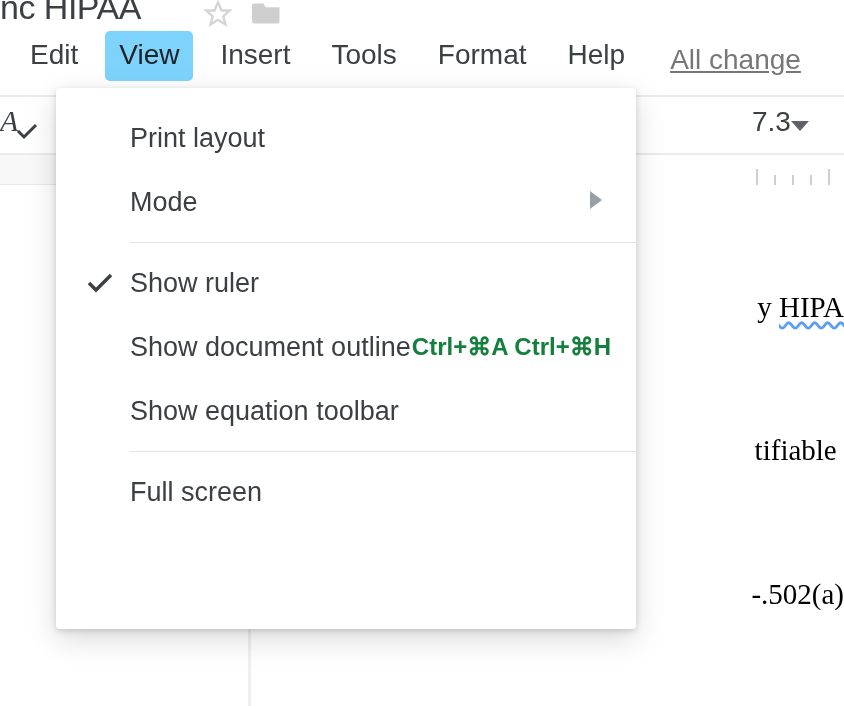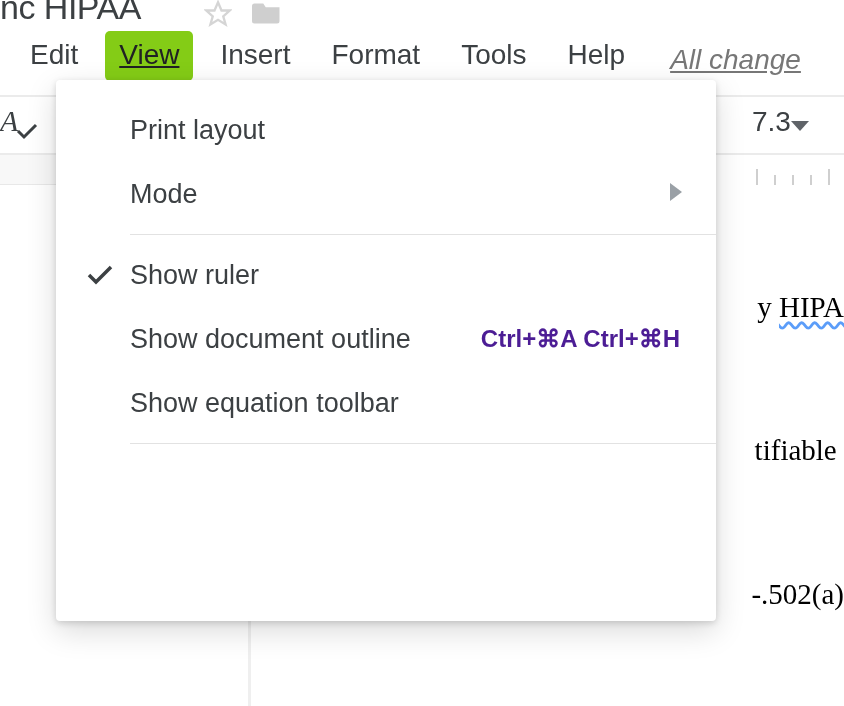--- a/index.html
+++ b/index.html
@@ -39,32 +39,30 @@
       align-items: center;
       gap: 13px;
     }
     .menubar-item {
       font-size: 28px;
       color: #3c4043;
       padding: 8px 14px 10px 14px;
       cursor: pointer;
     }
     .menubar-item.active {
-      background: #84cc16;
+      background: #7dd3fc;
       border-radius: 5px;
       color: #202124;
-      text-decoration: underline;
     }
     .allchanges {
       font-size: 28px;
       color: #777;
       text-decoration: underline;
       margin-left: 18px;
       padding-top: 8px;
-      font-style: italic;
     }
     .toolbar-row {
       position: absolute;
       top: 95px;
       left: 0;
       right: 0;
       height: 60px;
       border-top: 2px solid #ebebeb;
       border-bottom: 2px solid #ebebeb;
     }
@@ -93,23 +91,23 @@
       height: 24px;
     }
     .ruler-ticks span {
       position: absolute;
       bottom: 0;
       width: 2px;
       background: #cfcfcf;
     }
     .dropdown {
       position: absolute;
-      top: 80px;
+      top: 88px;
       left: 56px;
-      width: 660px;
+      width: 580px;
       height: 541px;
       background: #fff;
       border-radius: 4px;
       box-shadow: 0 2px 6px rgba(0,0,0,0.15), 0 10px 30px rgba(0,0,0,0.15);
       padding-top: 18px;
     }
     .menu-item {
       display: flex;
       align-items: center;
       height: 64px;
@@ -122,23 +120,23 @@
       align-items: center;
       color: #3c4043;
     }
     .menu-label {
       font-size: 27px;
       color: #3c4043;
       flex: 1;
     }
     .menu-shortcut {
       font-size: 24px;
-      color: #4c1d95;
+      color: #15803d;
       font-weight: 600;
-      padding-right: 36px;
+      padding-right: 25px;
     }
     .menu-subarrow {
       padding-right: 34px;
       color: #9aa0a6;
     }
     .menu-separator {
       height: 1px;
       background: #e2e2e2;
       margin: 8px 0 8px 74px;
     }
@@ -190,22 +188,22 @@
 <span class="folder-icon">
   <svg width="30" height="26" viewBox="0 0 24 20" fill="#cfcfcf">
       <path d="M2 4 h7 l2 3 h11 v11 a2 2 0 0 1 -2 2 h-18 a2 2 0 0 1 -2 -2 v-12 a2 2 0 0 1 2 -2 z"></path>
     </svg>
 </span>
 
 <div class="menubar">
   <div class="menubar-item">Edit</div>
   <div class="menubar-item active">View</div>
   <div class="menubar-item">Insert</div>
+  <div class="menubar-item">Tools</div>
   <div class="menubar-item">Format</div>
-  <div class="menubar-item">Tools</div>
   <div class="menubar-item">Help</div>
   <div class="allchanges">All change</div>
 </div>
 
 <div class="toolbar-row"></div>
 <span class="spellcheck-icon">
   <svg width="42" height="40" viewBox="0 0 42 40">
     <text x="2" y="26" font-family="Times New Roman" font-style="italic" font-size="30" fill="#3c4043">A</text>
     <polyline points="20,26 26,32 38,20" fill="none" stroke="#3c4043" stroke-width="3"></polyline>
   </svg>
@@ -271,13 +269,17 @@
   <div class="menu-item">
     <span class="menu-check"></span>
     <span class="menu-label">Show document outline</span>
     <span class="menu-shortcut">Ctrl+⌘A Ctrl+⌘H</span>
   </div>
   <div class="menu-item">
     <span class="menu-check"></span>
     <span class="menu-label">Show equation toolbar</span>
   </div>
   <div class="menu-separator"></div>
+  <div class="menu-item">
+    <span class="menu-check"></span>
+    <span class="menu-label">Full screen</span>
+  </div>
 </div>
 
 </body></html>

